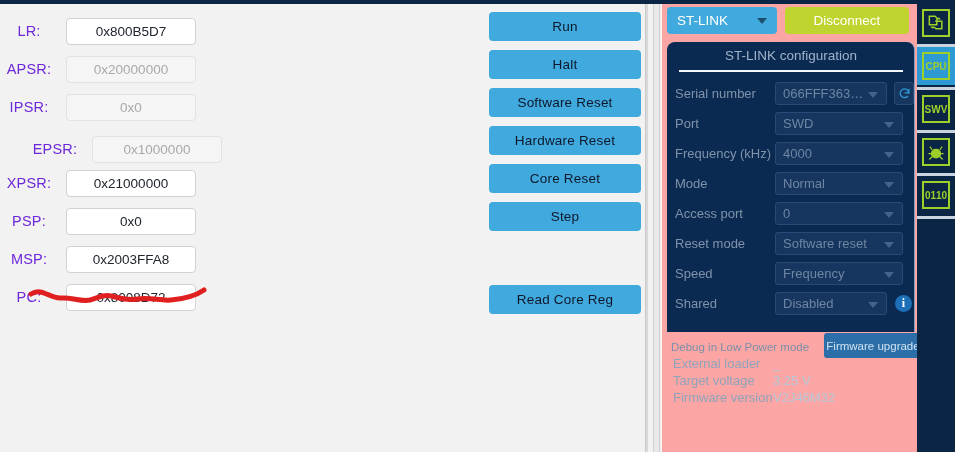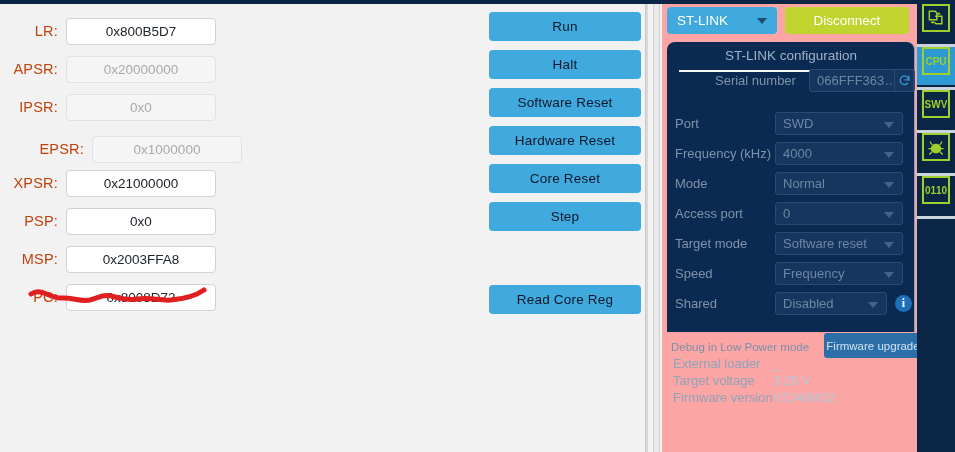--- a/index.html
+++ b/index.html
@@ -28,28 +28,28 @@
     width: 468px; height: 448px;
     background: #f2f2f2;
   }
   .reg-row {
     position: absolute;
     left: 0; width: 468px; height: 38px;
     display: flex; align-items: center;
   }
   .reg-label {
     width: 66px;
-    text-align: right;
+    text-align: center;
     padding-right: 8px;
     font-size: 14.5px;
-    color: #c2410c;
+    color: #6d28d9;
     letter-spacing: .2px;
   }
   .reg-input {
-    width: 150px; height: 27px;
+    width: 130px; height: 27px;
     border: 1px solid #d2d2d2;
     border-radius: 4px;
     background: #ffffff;
     color: #20262e;
     font-size: 13.5px;
     font-family: "Liberation Sans", sans-serif;
     text-align: center;
     line-height: 25px;
     outline: none;
   }
@@ -252,21 +252,21 @@
   
   .rail {
     position: absolute;
     left: 917px; top: 4px;
     width: 38px; height: 448px;
     background: #0b2545;
   }
   .rail-item {
     position: relative;
     width: 38px; height: 38px;
-    display: flex; align-items: flex-start; justify-content: center;
+    display: flex; align-items: center; justify-content: center;
     margin-bottom: 2px;
     cursor: pointer;
   }
   .rail-item.active { background: #2e9ad4; }
   .rail-box {
     width: 28px; height: 28px;
     border: 2px solid #9ecf2a;
     display: flex; align-items: center; justify-content: center;
     color: #9ecf2a;
     font-size: 10px; font-weight: bold;
@@ -346,21 +346,21 @@
       <span class="caret"></span>
     </div>
 
     <button class="disconnect-btn">Disconnect</button>
 
     <div class="cfg-panel">
       <div class="cfg-title">ST-LINK configuration</div>
       <div class="cfg-underline"></div>
 
       <div id="cfg-rows">
-          <div class="cfg-row" style="top: 23px; padding-left: 40px;">
+          <div class="cfg-row" style="top: 36px;">
             <div class="cfg-label">Serial number</div>
             <div class="cfg-field short"><span>066FFF363…</span><span class="caret"></span></div>
             <div class="refresh-btn">
               <svg width="13" height="13" viewBox="0 0 24 24" fill="none" stroke="#2e9ad4" stroke-width="2.4" stroke-linecap="round">
                 <path d="M20 11a8 8 0 1 0-2.2 6.2"></path>
                 <path d="M20 4v7h-7"></path>
               </svg>
             </div>
           </div>
           <div class="cfg-row" style="top: 66px;">
@@ -373,21 +373,21 @@
           </div>
           <div class="cfg-row" style="top: 126px;">
             <div class="cfg-label">Mode</div>
             <div class="cfg-field"><span>Normal</span><span class="caret"></span></div>
           </div>
           <div class="cfg-row" style="top: 156px;">
             <div class="cfg-label">Access port</div>
             <div class="cfg-field"><span>0</span><span class="caret"></span></div>
           </div>
           <div class="cfg-row" style="top: 186px;">
-            <div class="cfg-label">Target mode</div>
+            <div class="cfg-label">Reset mode</div>
             <div class="cfg-field"><span>Software reset</span><span class="caret"></span></div>
           </div>
           <div class="cfg-row" style="top: 216px;">
             <div class="cfg-label">Speed</div>
             <div class="cfg-field"><span>Frequency</span><span class="caret"></span></div>
           </div>
           <div class="cfg-row" style="top: 246px;">
             <div class="cfg-label">Shared</div>
             <div class="cfg-field short"><span>Disabled</span><span class="caret"></span></div>
             <div class="info-icon">i</div>

